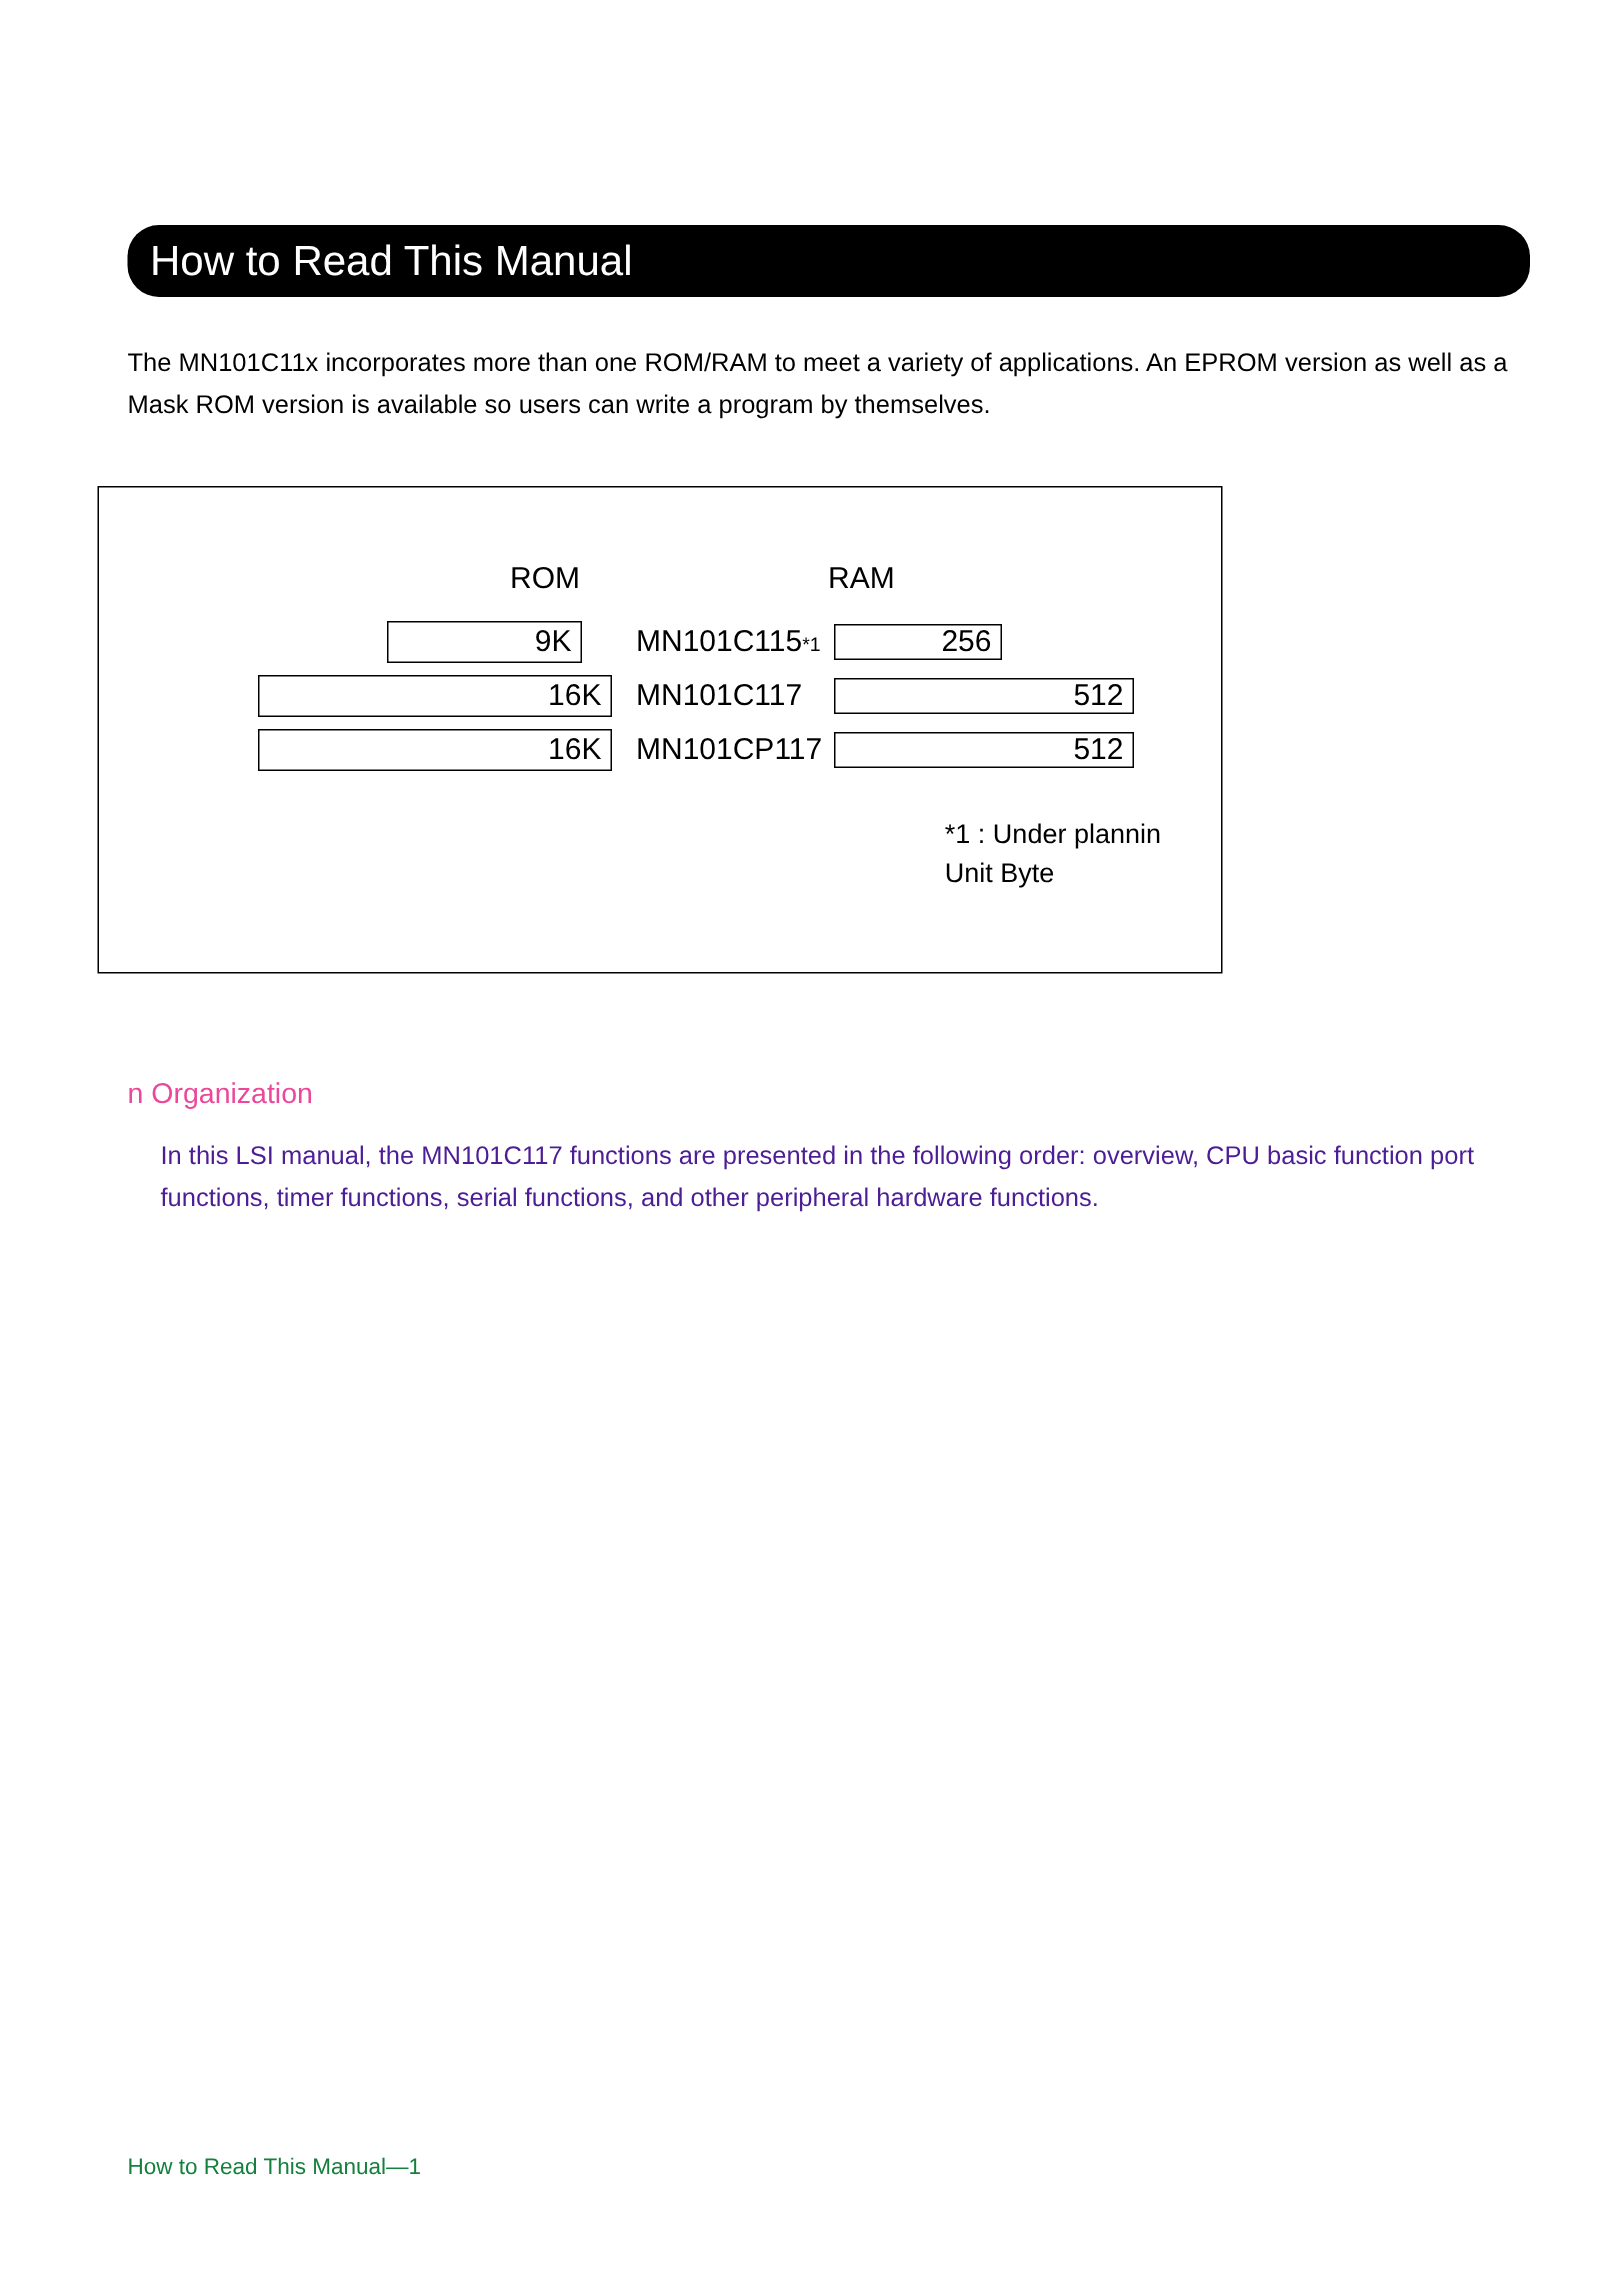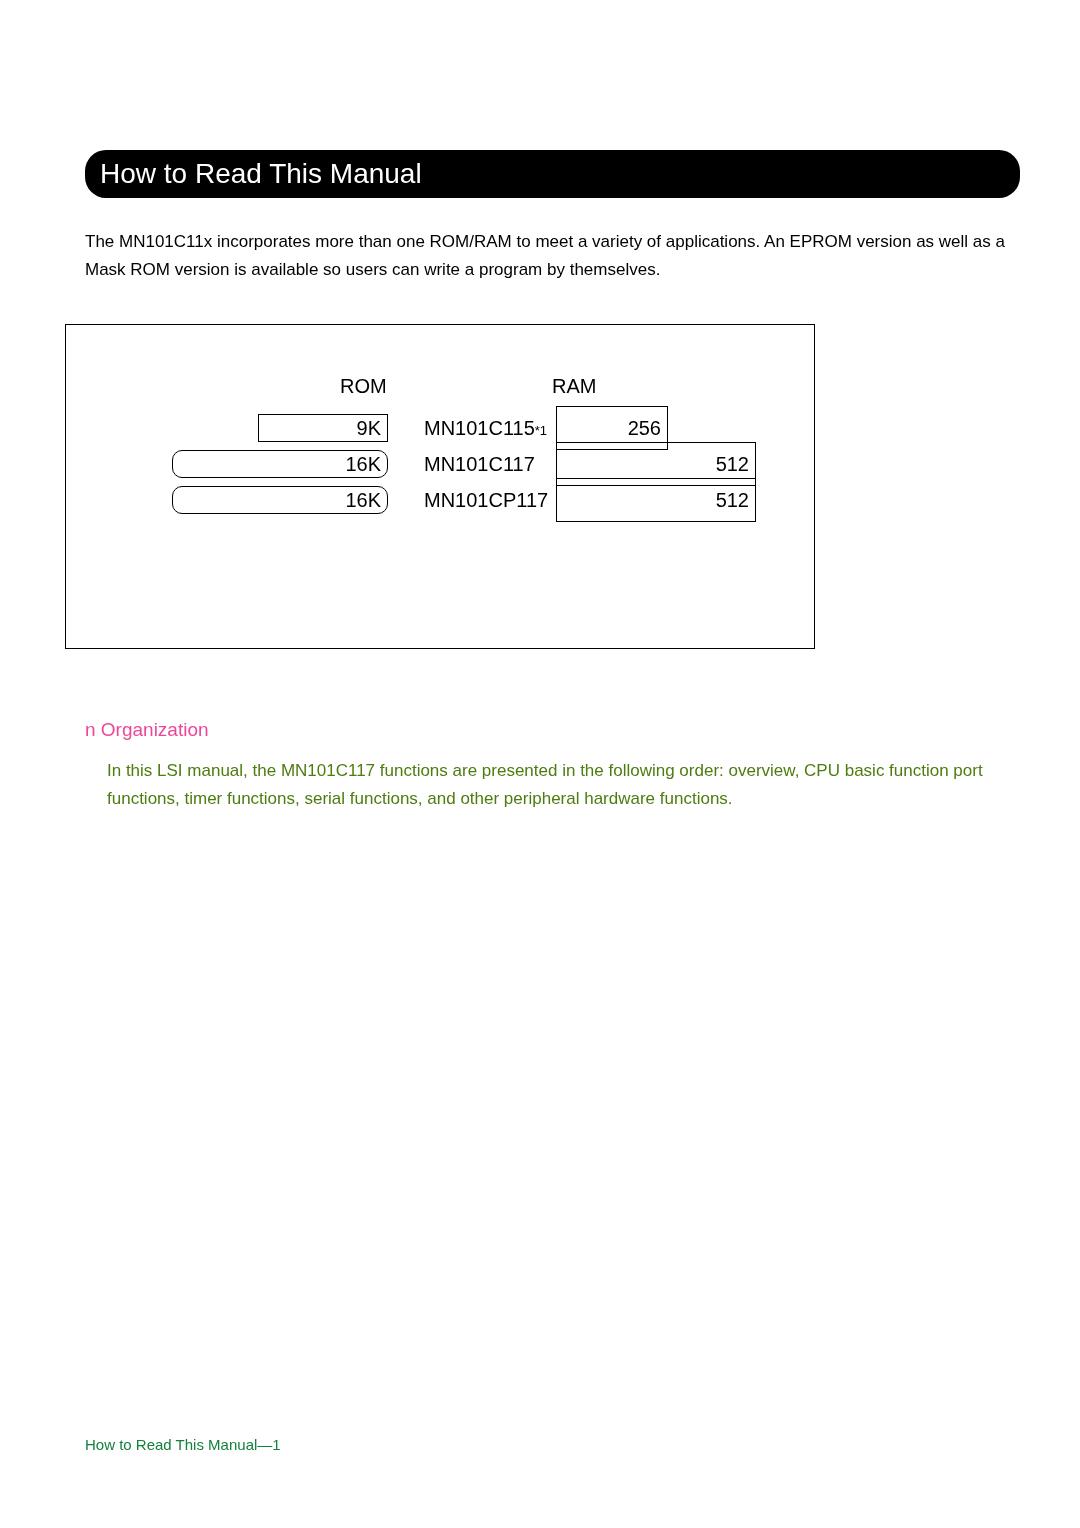--- a/index.html
+++ b/index.html
@@ -68,34 +68,33 @@
       padding-right: 6px;
       font-size: 20px;
       position: absolute;
     }
     .rom-bar-8k {
       left: 172px;
       width: 130px;
     }
     .rom-bar-16k {
       left: 86px;
-      width: 216px;
-      border-radius: 10px;
+      width: 236px;
     }
     .part-name {
       position: absolute;
       left: 338px;
       font-size: 20px;
     }
     .footnote-mark {
       font-size: 13px;
     }
     .ram-bar {
       border: 1px solid #000000;
-      height: 44px;
+      height: 24px;
       display: flex;
       align-items: center;
       justify-content: flex-end;
       padding-right: 6px;
       font-size: 20px;
       position: absolute;
       left: 470px;
     }
     .ram-bar-256 {
       width: 112px;
@@ -119,21 +118,21 @@
     .section-heading {
       font-size: 19px;
       margin-top: 70px;
       margin-bottom: 16px;
       color: #ec4899;
     }
     .section-body {
       font-size: 17px;
       line-height: 1.65;
       margin-left: 22px;
-      color: #4d7c0f;
+      color: #4c1d95;
     }
     .page-footer {
       position: absolute;
       bottom: 75px;
       left: 85px;
       font-size: 15px;
       color: #15803d;
     }
   </style>
 </head>
@@ -160,18 +159,22 @@
       <div class="rom-bar rom-bar-16k">16K</div>
       <span class="part-name">MN101C117</span>
       <div class="ram-bar ram-bar-512">512</div>
     </div>
     <div class="diagram-row">
       <div class="rom-bar rom-bar-16k">16K</div>
       <span class="part-name">MN101CP117</span>
       <div class="ram-bar ram-bar-512">512</div>
     </div>
   </div>
+  <div class="footnotes">
+    <div class="footnote-line">*1 :  Under plannin</div>
+    <div class="footnote-line">Unit   Byte</div>
+  </div>
 </div>
 
 <div class="section-heading">n  Organization</div>
 <p class="section-body">In this LSI manual, the MN101C117 functions are presented in the following order: overview, CPU basic function port functions, timer functions, serial functions, and other peripheral hardware functions.</p>
 
 <div class="page-footer">How to Read This Manual—1</div>
 
 </body></html>

